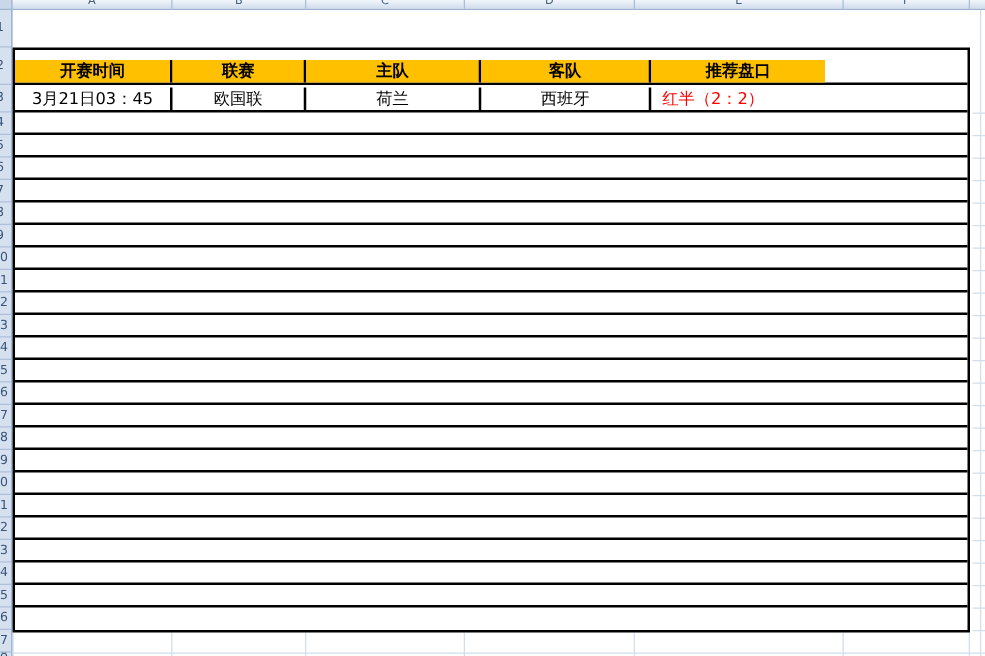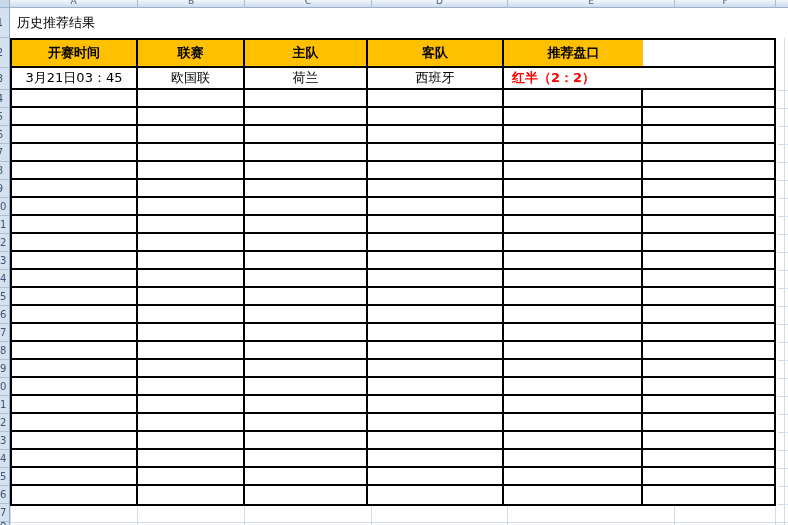--- a/index.html
+++ b/index.html
@@ -56,31 +56,31 @@
     position:absolute;left:10px;top:8px;width:778px;height:30px;
     display:flex;align-items:center;background:#ffffff;
   }
   .title-row span{padding-left:7px;font-size:13px;color:#000000;}
 
   
   .rtable{
     position:absolute;left:10px;top:38px;width:766px;height:468px;
     border:2px solid #000000;box-sizing:border-box;background:#ffffff;
   }
-  .trow{display:flex;height:18px;border-bottom:2px solid #000000;box-sizing:border-box;}
+  .trow{display:flex;height:18px;border-bottom:2px solid #000000;box-sizing:border-box;align-items:flex-end;}
   .rtable .trow:last-child{border-bottom:none;}
   .trow.thead{height:28px;}
   .trow.tdata1{height:22px;}
   .tcell{
     box-sizing:border-box;border-right:2px solid #000000;
     display:flex;align-items:center;justify-content:center;
     font-size:13px;color:#000000;overflow:hidden;white-space:nowrap;
   }
-  .tcell:last-child{border-right:none;font-weight:bold;}
-  .c1{width:126px;}.c2{width:107px;}.c3{width:123px;}
+  .tcell:last-child{border-right:none;}
+  .c1{width:126px;}.c2{width:107px;}.c3{width:140px;}
   .c4{width:136px;}.c5{width:139px;}.c6{width:99px;}
   .thead .tcell{background:#FFC000;font-weight:bold;}
   .red{color:#FF0000;}
 </style>
 </head>
 <body>
 
 <div class="screen">
 
   <div class="col-strip">
@@ -224,23 +224,20 @@
         <div class="hline" style="top: 396px;"></div>
         <div class="hline" style="top: 414px;"></div>
         <div class="hline" style="top: 432px;"></div>
         <div class="hline" style="top: 450px;"></div>
         <div class="hline" style="top: 468px;"></div>
         <div class="hline" style="top: 486px;"></div>
         <div class="hline" style="top: 504px;"></div>
       </div>
   </div>
 
-  <div class="title-row">
-    <span>历史推荐结果</span>
-  </div>
 
   <div class="rtable">
     <div class="trow thead">
       <div class="tcell c1">开赛时间</div>
       <div class="tcell c2">联赛</div>
       <div class="tcell c3">主队</div>
       <div class="tcell c4">客队</div>
       <div class="tcell c5">推荐盘口</div>
     </div>
     <div class="trow tdata1">

